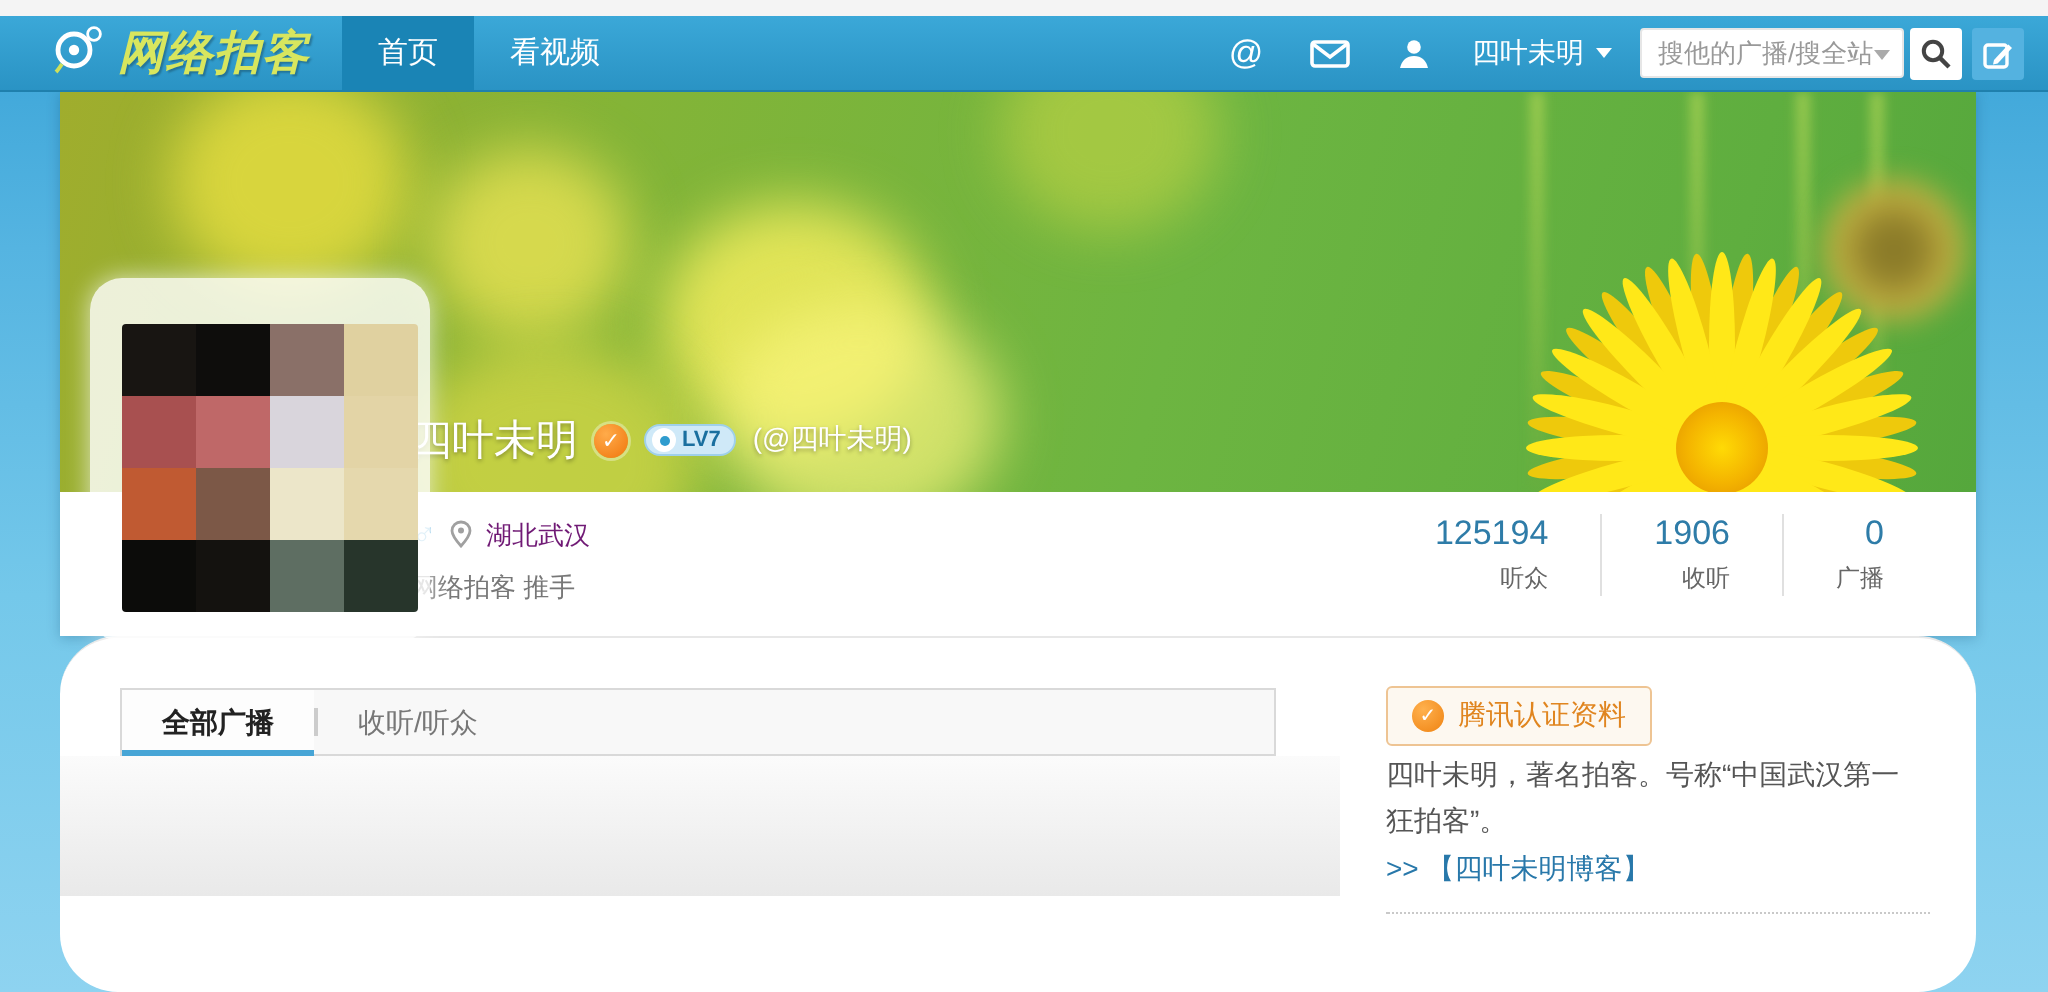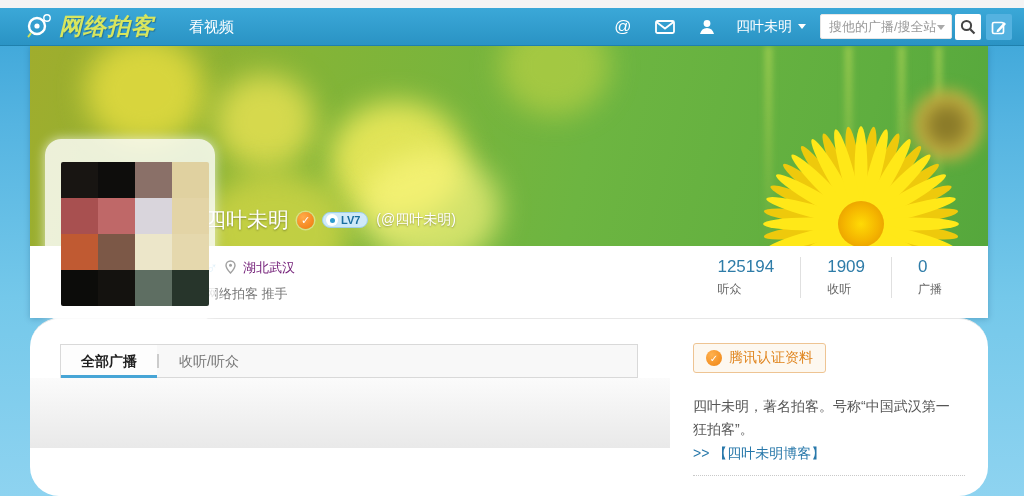--- a/index.html
+++ b/index.html
@@ -64,41 +64,41 @@
   .mosaic{position:absolute;left:16px;top:23px;width:148px;height:144px;display:grid;
     grid-template-columns:repeat(4,1fr);grid-template-rows:repeat(4,1fr);overflow:hidden;border-radius:2px;}
   
   .info-band{height:72px;background:#fff;display:flex;position:relative;}
   .info-left{padding:12px 0 0 176px;font-size:13px;color:#777;}
   .meta-row{display:flex;align-items:center;gap:7px;height:20px;}
   .gender{color:#5fb0dc;font-size:16px;font-weight:bold;line-height:1;}
   .location{color:#701a75;}
   .tags{margin-top:7px;color:#777;}
   .stats{margin-left:auto;display:flex;align-items:flex-start;margin-right:20px;padding-top:11px;}
-  .stat{padding:0 26px;cursor:pointer;}
+  .stat{padding:0 26px;cursor:pointer;text-align:right;}
   .stat + .stat{border-left:1px solid #e0e0e0;}
   .stat-num{font-size:17px;color:var(--stat-blue);}
   .stat-label{font-size:12px;color:#666;margin-top:4px;}
   
   .lower{background:#fff;border-top:1px solid #e7e7e7;height:178px;position:relative;overflow:hidden;border-radius:29px;}
   .tab-box{margin:25px 0 0 30px;width:578px;height:34px;border:1px solid #d9d9d9;background:#f8f8f8;
     display:flex;align-items:center;}
   .tab{position:relative;padding:0 20px;font-size:14px;color:#777;line-height:32px;cursor:pointer;white-space:nowrap;}
   .tab.active{font-weight:bold;color:#222;background:#fdfdfd;}
   .tab.active::after{content:"";position:absolute;left:0;right:0;bottom:-1px;height:3px;background:#47a5d6;}
   .tab-sep{width:1px;height:14px;background:#ccc;}
   .empty-panel{width:640px;height:70px;background:linear-gradient(180deg,#fbfbfb,#e9e9e9);}
   
   .sidebar{position:absolute;left:663px;top:24px;width:275px;}
   .verify-badge{display:inline-flex;align-items:center;gap:7px;border:1px solid #eec493;background:#fdf8f0;
     border-radius:3px;padding:5px 12px;font-size:14px;color:var(--badge-orange);cursor:pointer;}
   .seal{width:16px;height:16px;border-radius:50%;flex:0 0 auto;
     background:radial-gradient(circle at 35% 30%,#ffb14e,#ef8312);color:#fff;font-size:10px;font-weight:bold;
     display:flex;align-items:center;justify-content:center;}
-  .desc{margin-top:22px;font-size:14px;color:#555;line-height:23px;width:262px;}
+  .desc{margin-top:3px;font-size:14px;color:#555;line-height:23px;width:262px;}
   .slink{display:block;font-size:14px;color:var(--link-blue);line-height:25px;text-decoration:none;cursor:pointer;}
   .dotted{margin-top:9px;border-bottom:1px dotted #c9c9c9;width:272px;}
 </style>
 </head>
 <body>
 
 <div class="topstrip"></div>
 
 <div class="navbar">
   <div class="logo">
@@ -106,20 +106,21 @@
       <svg width="26" height="26" viewBox="0 0 26 26">
         <circle cx="11" cy="14" r="8" fill="none" stroke="#fff" stroke-width="2.4"></circle>
         <circle cx="11" cy="14" r="2.6" fill="#fff"></circle>
         <circle cx="21" cy="6" r="3.2" fill="none" stroke="#fff" stroke-width="1.4"></circle>
         <path d="M5 21 q-2 3 -3 4" stroke="#cfe05a" stroke-width="2" fill="none"></path>
       </svg>
     </span>
     <span class="logo-text">网络拍客</span>
   </div>
   <div class="nav-tabs">
+    <span class="nav-tab active">首页</span>
     <span class="nav-tab">看视频</span>
   </div>
   <div class="nav-right">
     <span class="nav-ico">@</span>
     <span class="nav-ico">
       <svg width="20" height="14" viewBox="0 0 20 14" style="vertical-align:middle">
         <rect x="1" y="1" width="18" height="12" rx="1.5" fill="none" stroke="#fff" stroke-width="1.8"></rect>
         <path d="M1.5 2 L10 8.5 L18.5 2" fill="none" stroke="#fff" stroke-width="1.8"></path>
       </svg>
     </span>
@@ -275,21 +276,21 @@
           <span class="location">湖北武汉</span>
         </div>
         <div class="tags">网络拍客 推手</div>
       </div>
       <div class="stats">
         <div class="stat">
           <div class="stat-num">125194</div>
           <div class="stat-label">听众</div>
         </div>
         <div class="stat">
-          <div class="stat-num">1909</div>
+          <div class="stat-num">1906</div>
           <div class="stat-label">收听</div>
         </div>
         <div class="stat">
           <div class="stat-num">0</div>
           <div class="stat-label">广播</div>
         </div>
       </div>
     </div>
   </div>
 

